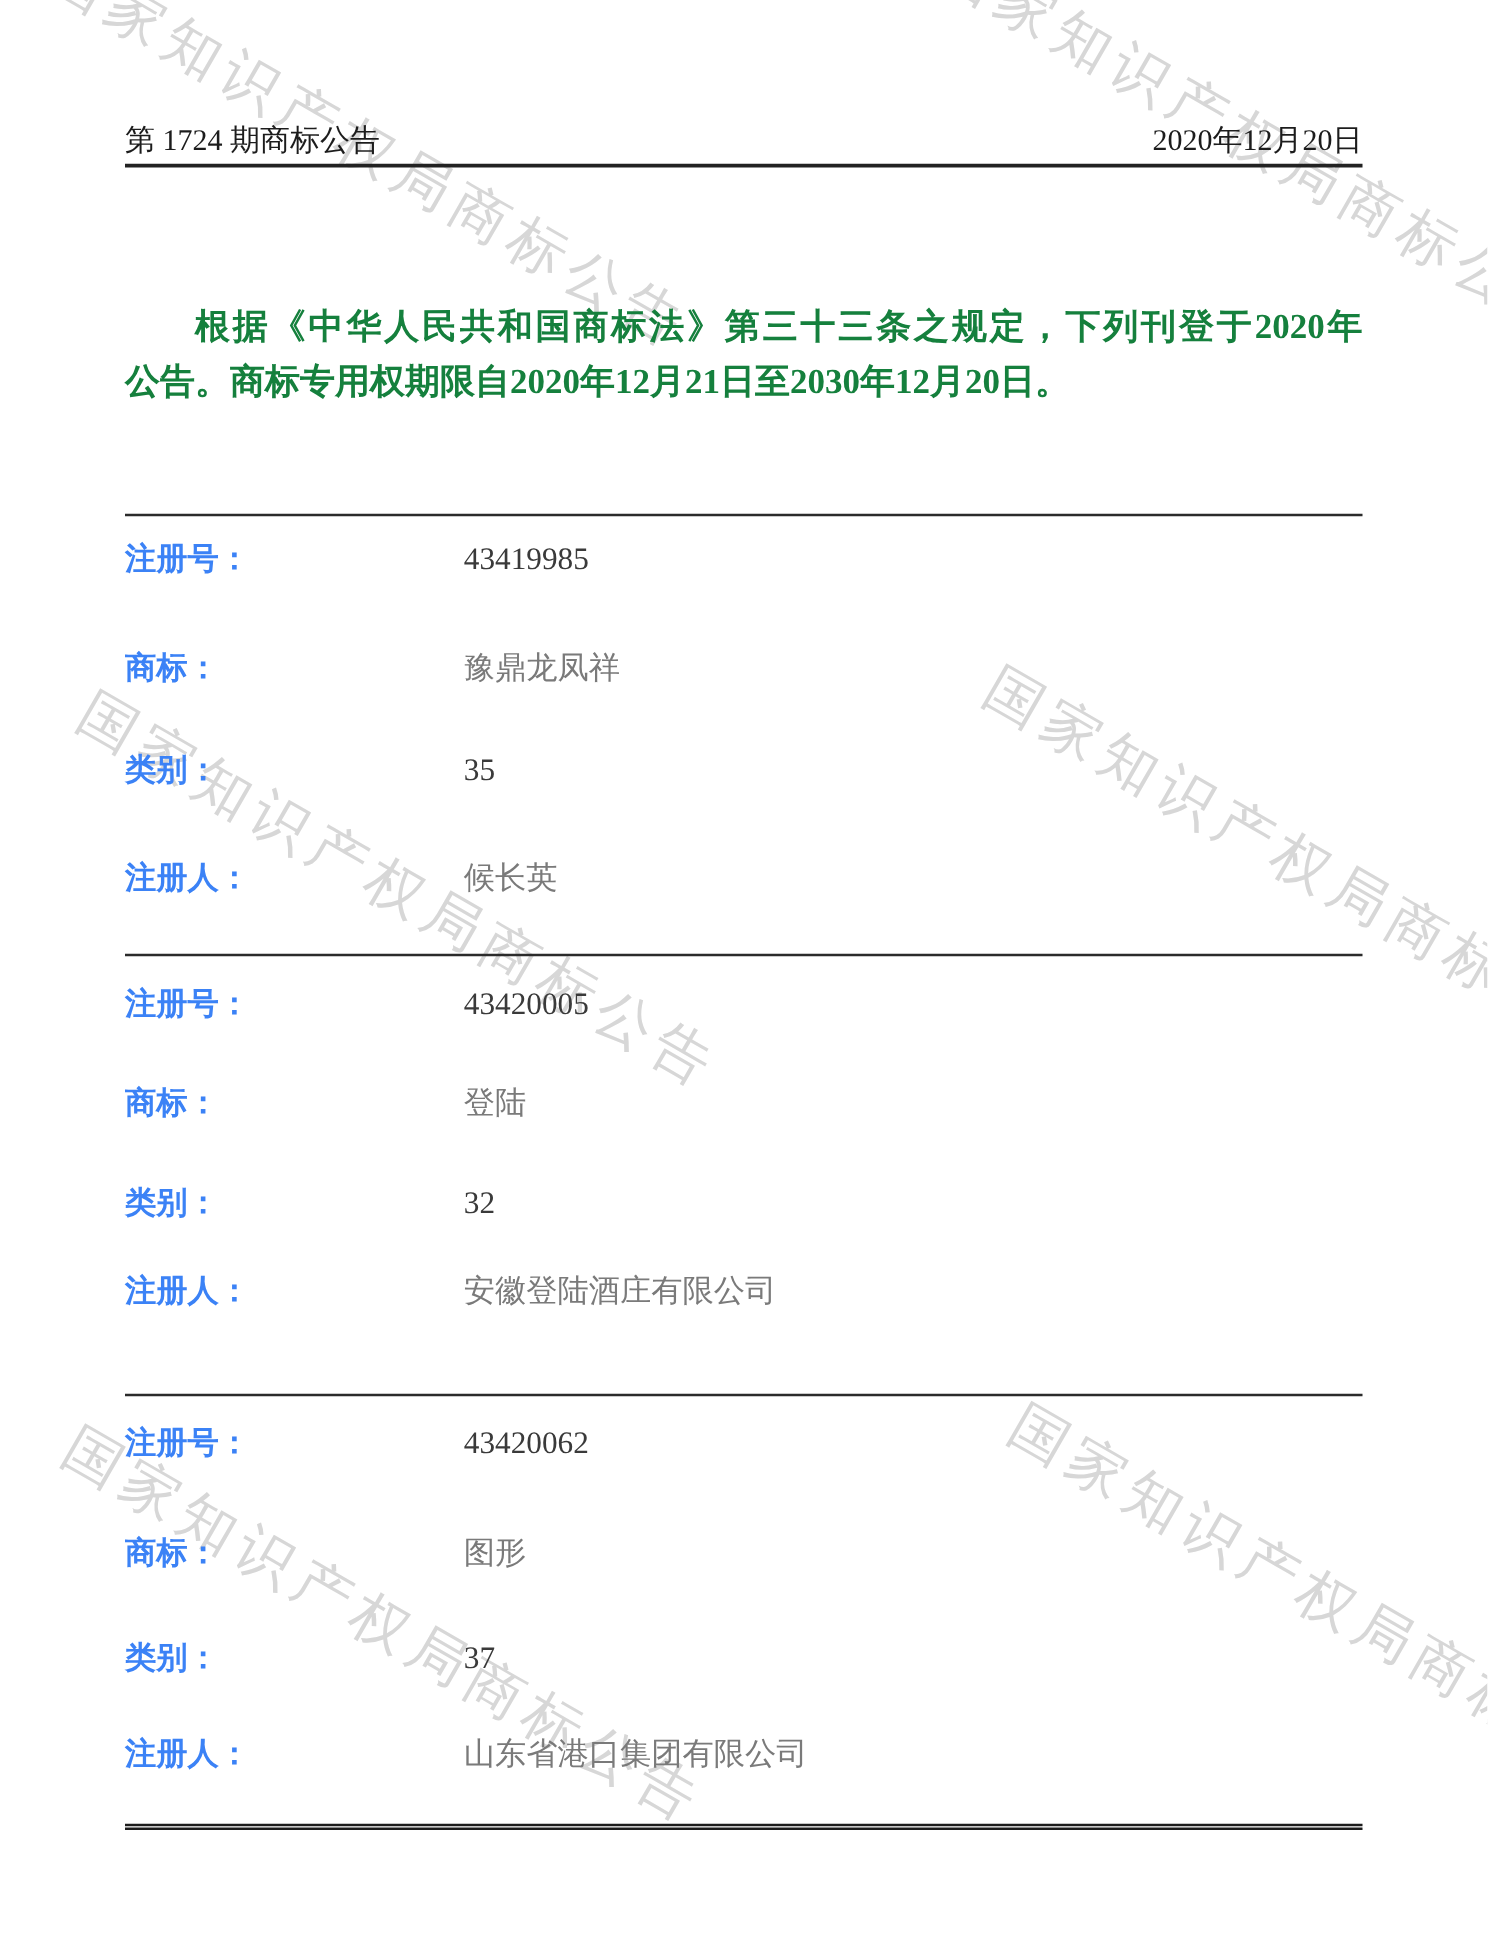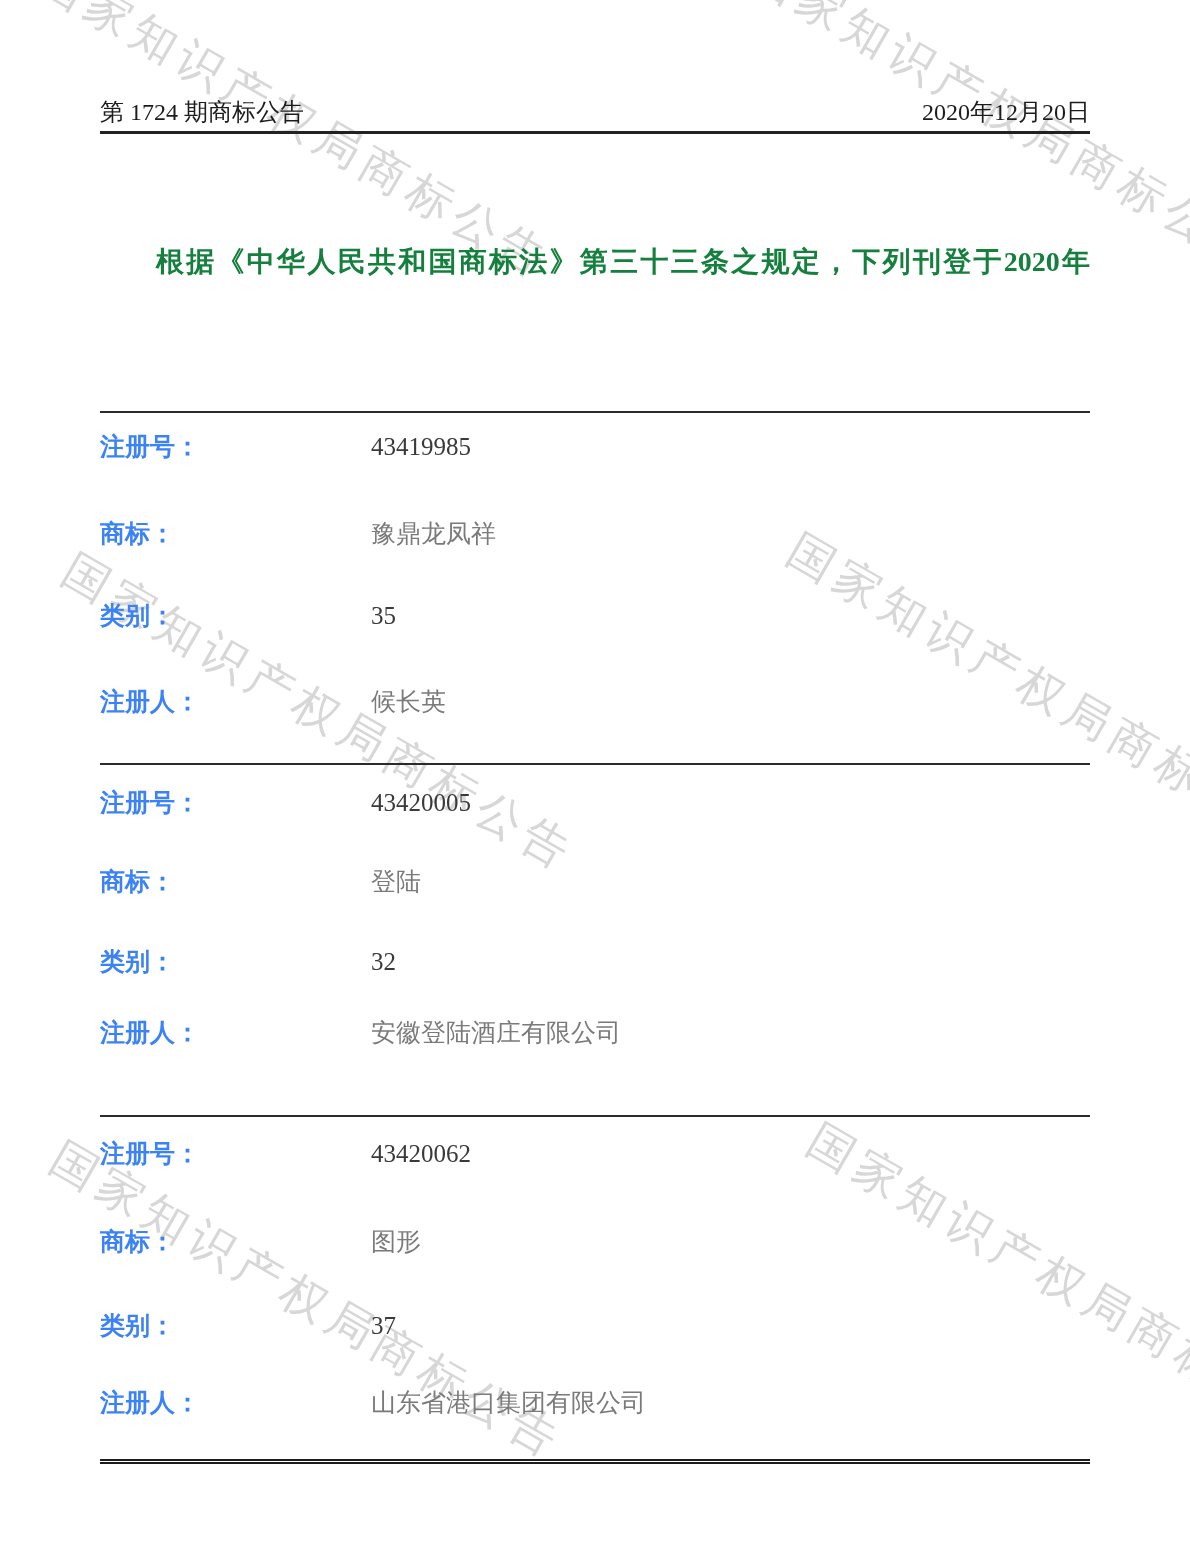--- a/index.html
+++ b/index.html
@@ -89,20 +89,21 @@
 
     <div class="hdr">
       <span>第 1724 期商标公告</span>
       <span>2020年12月20日</span>
     </div>
     <div class="rule rule-header"></div>
 
 
     <div class="intro">
       <div class="intro-line first">根据《中华人民共和国商标法》第三十三条之规定，下列刊登于2020年</div>
+      <div class="intro-line last">公告。商标专用权期限自2020年12月21日至2030年12月20日。</div>
     </div>
 
     <div class="rule rule-sep sep-1"></div>
 
     <div class="row r1-reg">
       <span class="lbl">注册号：</span><span class="val num">43419985</span>
     </div>
     <div class="row r1-tm">
       <span class="lbl">商标：</span><span class="val cn">豫鼎龙凤祥</span>
     </div>

